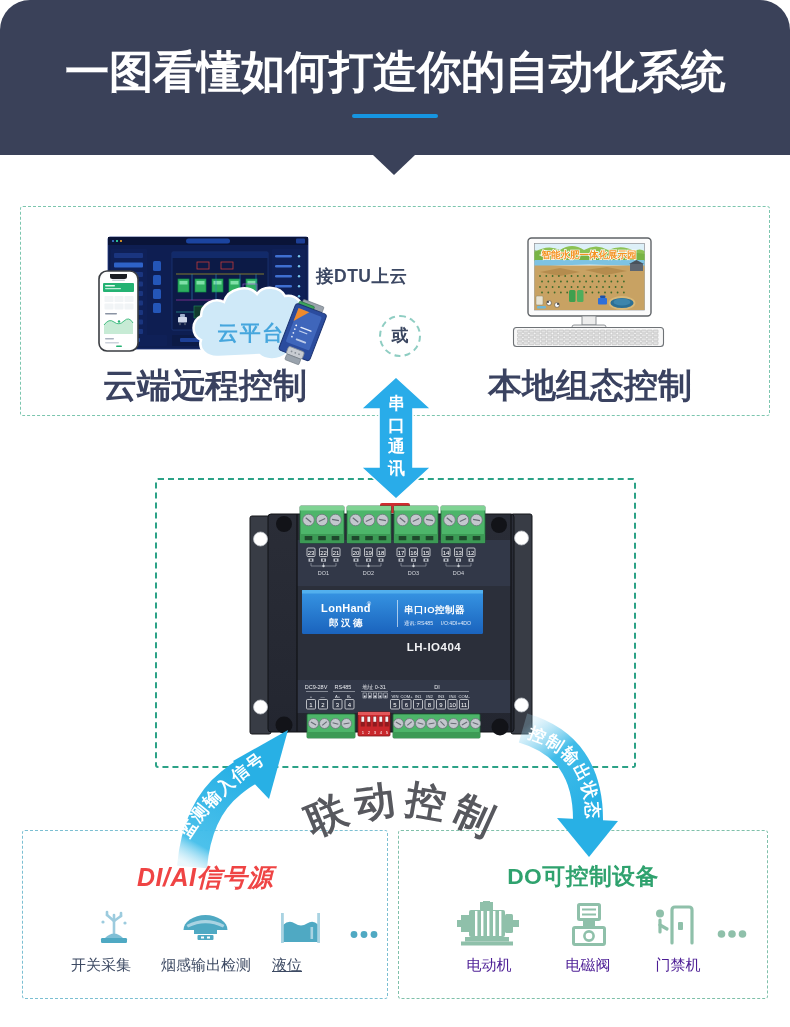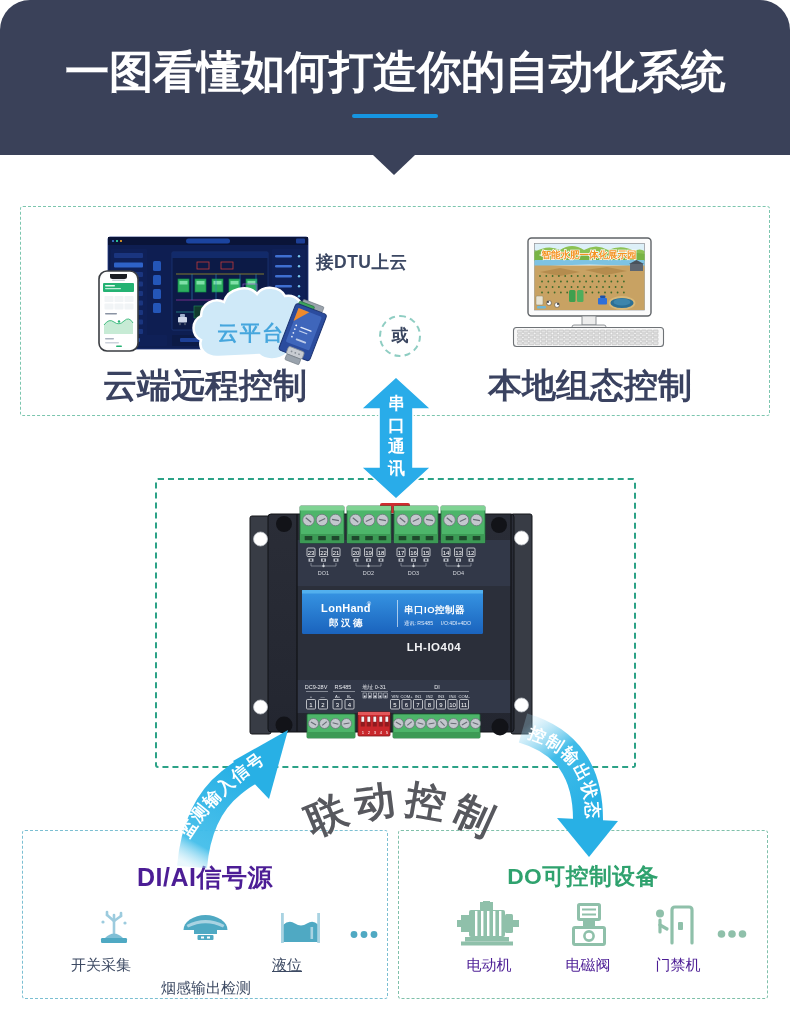--- a/index.html
+++ b/index.html
@@ -13,32 +13,32 @@
   .header-underline{position:absolute;left:352px;top:114px;width:86px;height:4px;background:#1695E1;border-radius:2px;}
   .header-pointer{position:absolute;left:373px;top:155px;width:0;height:0;
     border-left:21px solid transparent;border-right:21px solid transparent;border-top:20px solid #3A4159;}
   
   .dbox{position:absolute;border-radius:3px;}
   .box1{left:20px;top:206px;width:748px;height:208px;border:1.5px dashed #7CC6AE;}
   .box2{left:155px;top:478px;width:477px;height:286px;border:2px dashed #2CA287;}
   .box3{left:22px;top:830px;width:364px;height:167px;border:1.5px dashed #7BBFD2;}
   .box4{left:398px;top:830px;width:368px;height:167px;border:1.5px dashed #7FC0AA;text-decoration:underline;}
   
-  .dtu-note{position:absolute;left:316px;top:250px;font-size:17.5px;font-weight:600;color:#3C4863;letter-spacing:0.5px;}
+  .dtu-note{position:absolute;left:316px;top:264px;font-size:17.5px;font-weight:600;color:#3C4863;letter-spacing:0.5px;}
   .or-circle{position:absolute;left:379px;top:315px;width:38px;height:38px;border:2px dashed #8ECDC2;border-radius:50%;
     background:#fff;color:#3A4660;font-size:17px;font-weight:700;text-align:center;line-height:38px;z-index:3;}
   .caption{position:absolute;top:363px;width:300px;text-align:center;font-size:34px;font-weight:700;color:#3A4260;letter-spacing:0px;}
   .caption.left{left:55px;}
   .caption.right{left:440px;}
   
   .serial-label{position:absolute;left:383px;top:393px;width:27px;z-index:6;
     color:#fff;font-size:17px;font-weight:700;text-align:center;line-height:21.5px;}
   
   .sec-title{position:absolute;left:0;top:30px;width:100%;text-align:center;font-size:25px;font-weight:700;letter-spacing:0.5px;}
-  .box3 .sec-title{color:#4c1d95;}
+  .box3 .sec-title{color:#ef4444;font-style:italic;}
   .box4 .sec-title{color:#2FA26E;font-size:22.8px;}
   .item-label{position:absolute;font-size:15px;font-weight:500;white-space:nowrap;transform:translateX(-50%);}
   .box3 .item-label{color:#3D4A63;}
   .box4 .item-label{color:#4c1d95;}
   svg{display:block;}
   .z5{z-index:5;} .z4{z-index:4;} .z2{z-index:2;}
 </style>
 </head>
 <body>
 
@@ -710,21 +710,21 @@
       <rect x="30.5" y="14" width="2.6" height="12" fill="#A9D3E2"></rect>
       <rect x="1" y="0" width="2.8" height="30" fill="#A9D3E2"></rect>
       <rect x="37.2" y="0" width="2.8" height="30" fill="#A9D3E2"></rect>
     </svg>
     <svg class="abs" style="left:327px;top:99px;" width="28" height="9" viewBox="0 0 28 9">
       <circle cx="4" cy="4.5" r="3.4" fill="#4FA9C3"></circle>
         <circle cx="14" cy="4.5" r="3.4" fill="#4FA9C3"></circle>
         <circle cx="24" cy="4.5" r="3.4" fill="#4FA9C3"></circle>
     </svg>
     <div class="item-label" style="left:78px;top:125px;">开关采集</div>
-    <div class="item-label" style="left:183px;top:125px;margin-top:23px;">烟感输出检测</div>
+    <div class="item-label" style="left:183px;top:125px;">烟感输出检测</div>
     <div class="item-label" style="left:264px;top:125px;text-decoration:underline;">液位</div>
   </div>
 
   <div class="dbox box4">
     <div class="sec-title">DO可控制设备</div>
     <svg class="abs" style="left:56px;top:70px;" width="64" height="47" viewBox="0 0 64 47">
       <rect x="25" y="1" width="13" height="9" fill="#8FC0AA"></rect>
       <rect x="28" y="0" width="7" height="3" fill="#8FC0AA"></rect>
       <rect x="14" y="9" width="36" height="27" rx="2" fill="#8FC0AA"></rect>
       <g fill="#ffffff">

